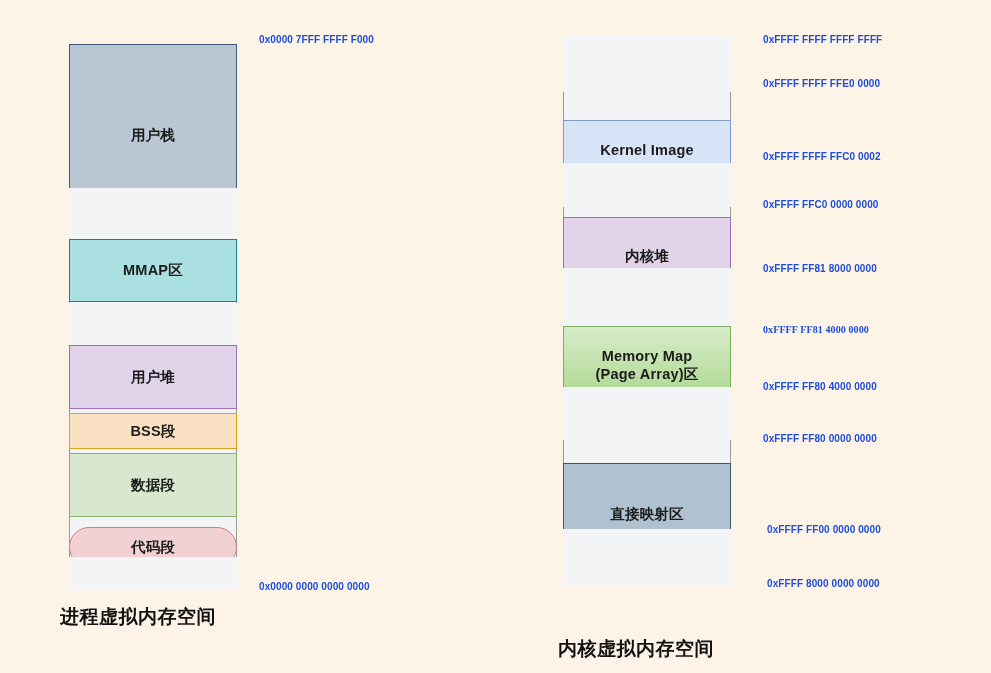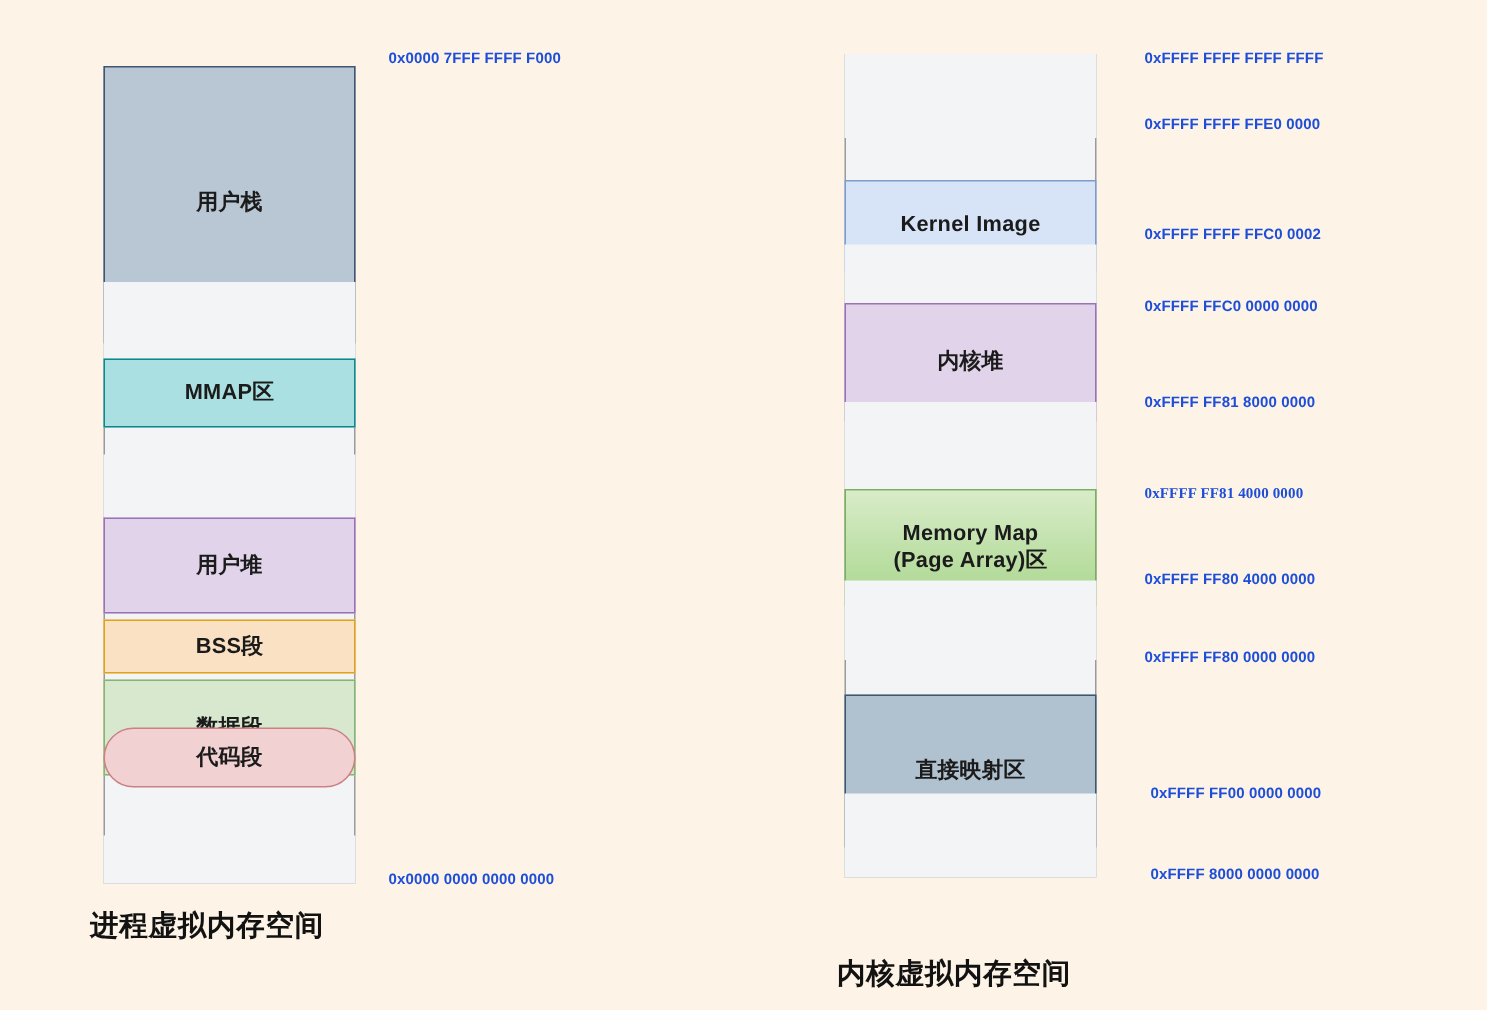--- a/index.html
+++ b/index.html
@@ -78,39 +78,39 @@
 <body>
 
 <div class="col" id="col-process">
 
   <div class="region blk-stack" style="top:-1px;height:185px;font-family:Liberation Mono, monospace;">
     <span>用户栈</span>
   </div>
 
   <div class="region gap" style="top:143px;height:51px;"></div>
 
-  <div class="region blk-mmap" style="top:194px;height:46px;">
+  <div class="region blk-mmap" style="top:194px;height:63px;">
     <span>MMAP区</span>
   </div>
 
   <div class="region gap" style="top:258px;height:42px;"></div>
 
   <div class="region blk-bss" style="top:368px;height:36px;">
     <span>BSS段</span>
   </div>
 
   <div class="region blk-uheap" style="top:300px;height:64px;">
     <span>用户堆</span>
   </div>
 
   <div class="region blk-data" style="top:408px;height:64px;">
     <span>数据段</span>
   </div>
 
-  <div class="region blk-code" style="top:440px;height:40px;border-radius:21px;">
+  <div class="region blk-code" style="top:482px;height:40px;border-radius:21px;">
     <span>代码段</span>
   </div>
 
   <div class="region gap" style="top:512px;height:32px;"></div>
 </div>
 
 <div class="addr" id="addr-proc-top" style="left:259px;top:34px;">0x0000 7FFF FFFF F000</div>
 
 <div class="addr" id="addr-proc-bottom" style="left:259px;top:581px;">0x0000 0000 0000 0000</div>
 
@@ -119,21 +119,21 @@
 <div class="col" id="col-kernel">
 
   <div class="region gap" style="top:-1px;height:56px;"></div>
 
   <div class="region blk-kimage" style="top:55px;height:61px;margin-top:28px;">
     <span>Kernel Image</span>
   </div>
 
   <div class="region gap" style="top:126px;height:44px;"></div>
 
-  <div class="region blk-kheap" style="top:165px;height:79px;text-align:center;">
+  <div class="region blk-kheap" style="top:180px;height:79px;text-align:center;">
     <span>内核堆</span>
   </div>
 
   <div class="region gap" style="top:231px;height:58px;"></div>
 
   <div class="region blk-memmap" style="top:289px;height:78px;">
     <span style="display:block;">
       <span style="display:block;">Memory Map</span>
       <span style="display:block;">(Page Array)区</span>
     </span>

